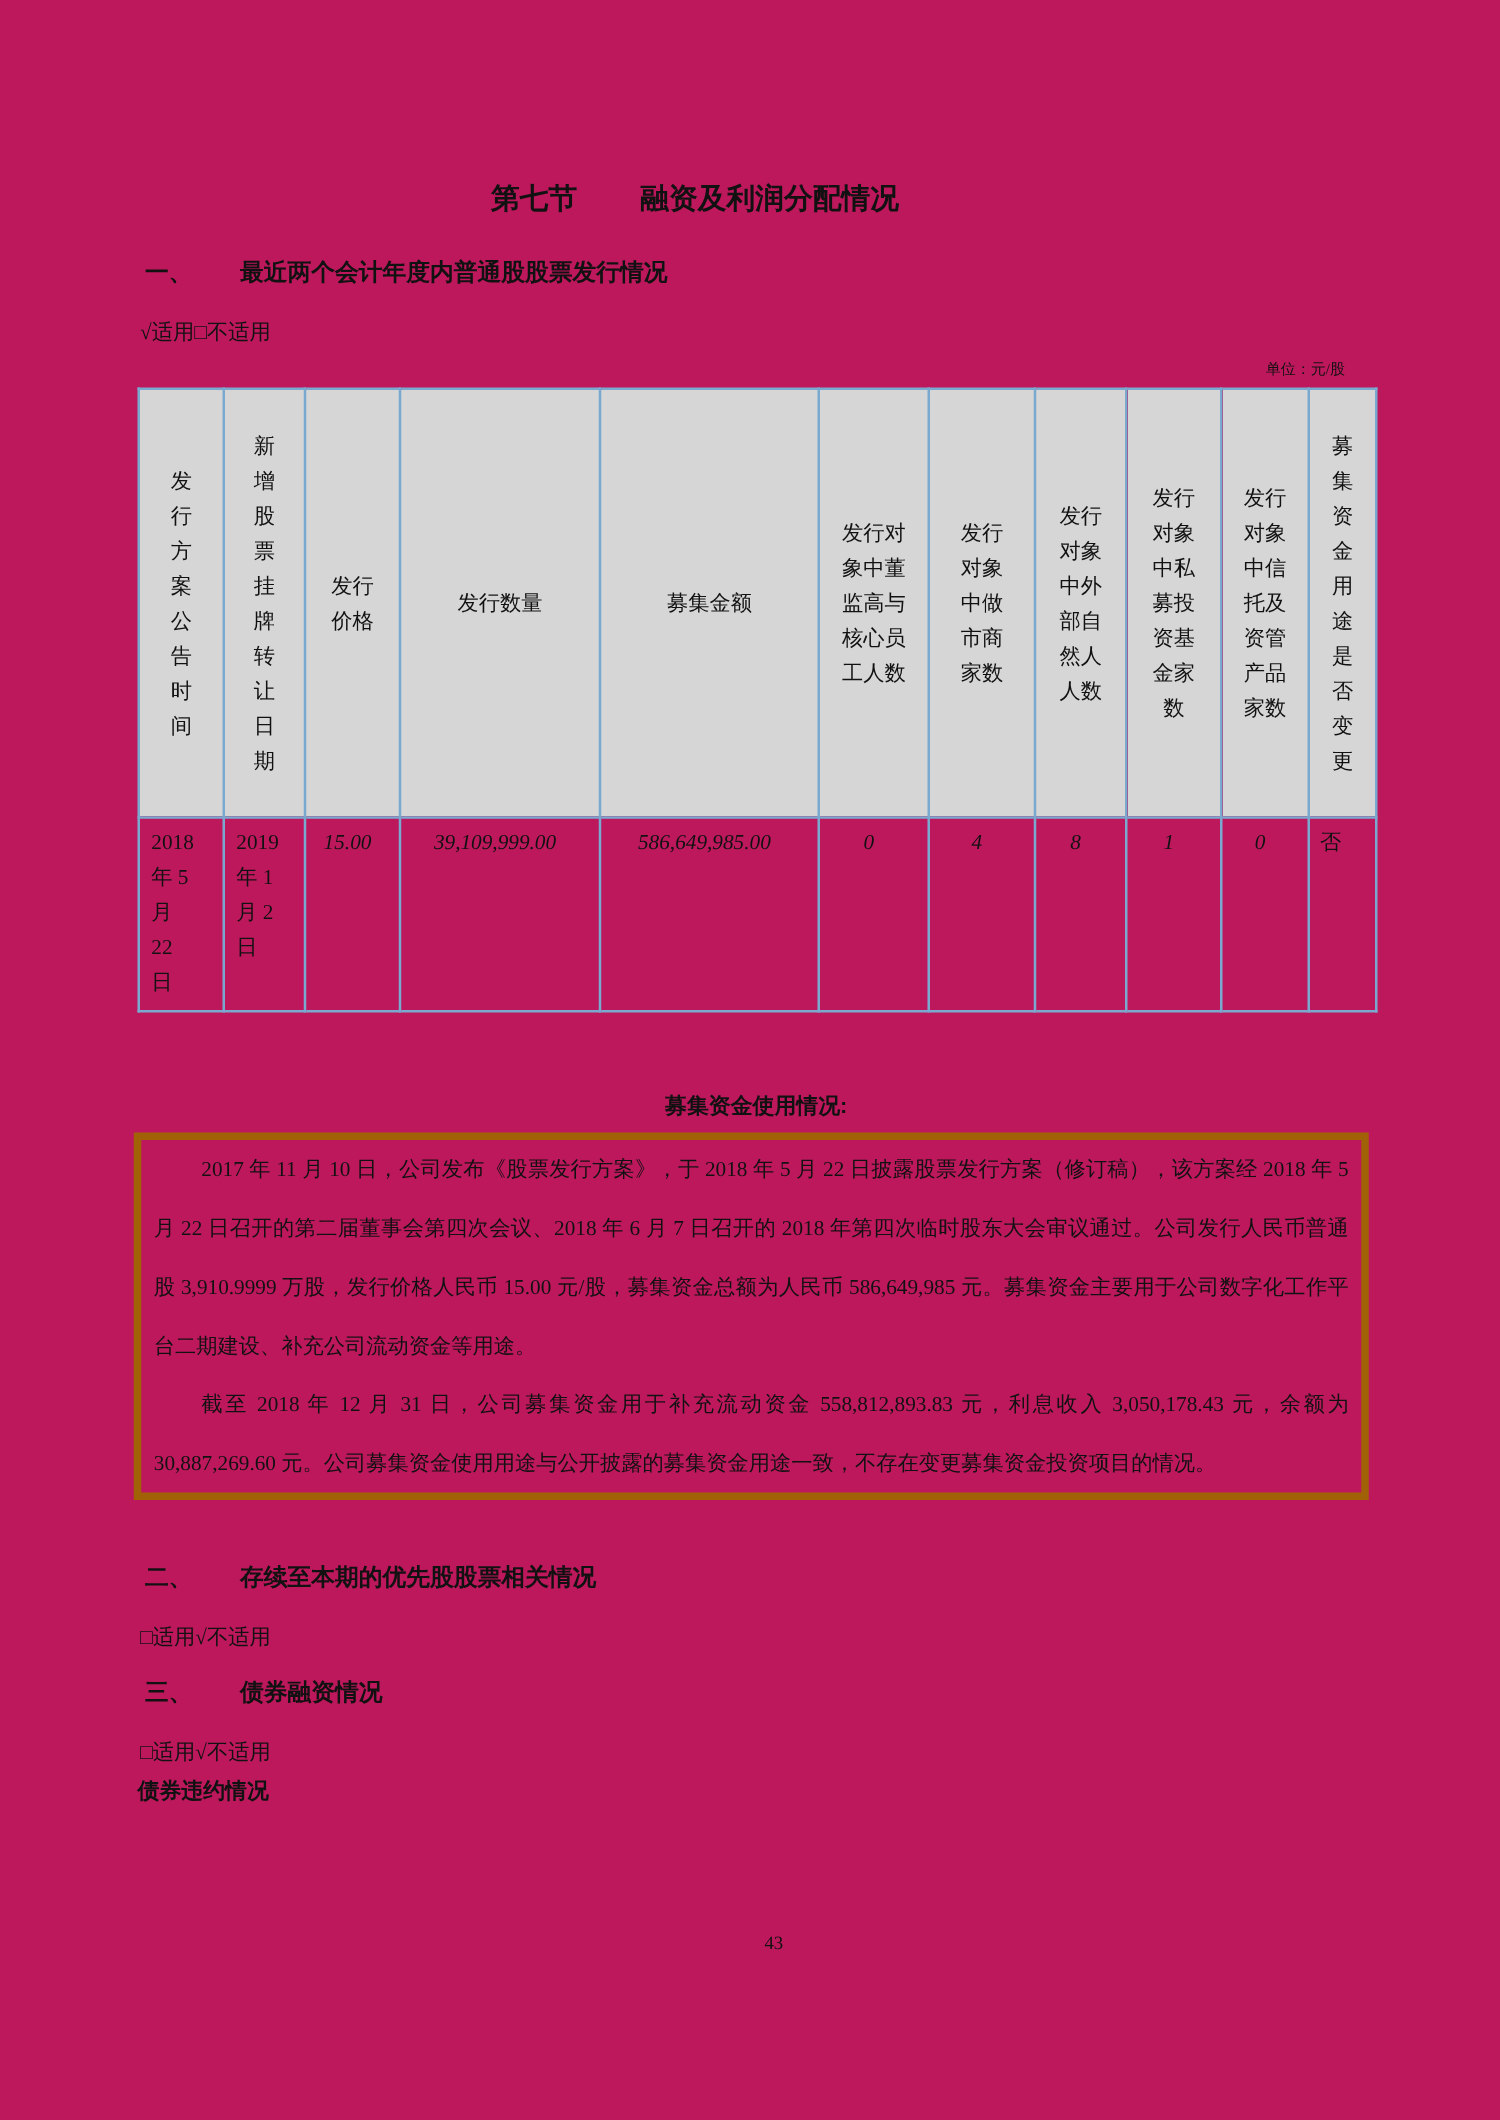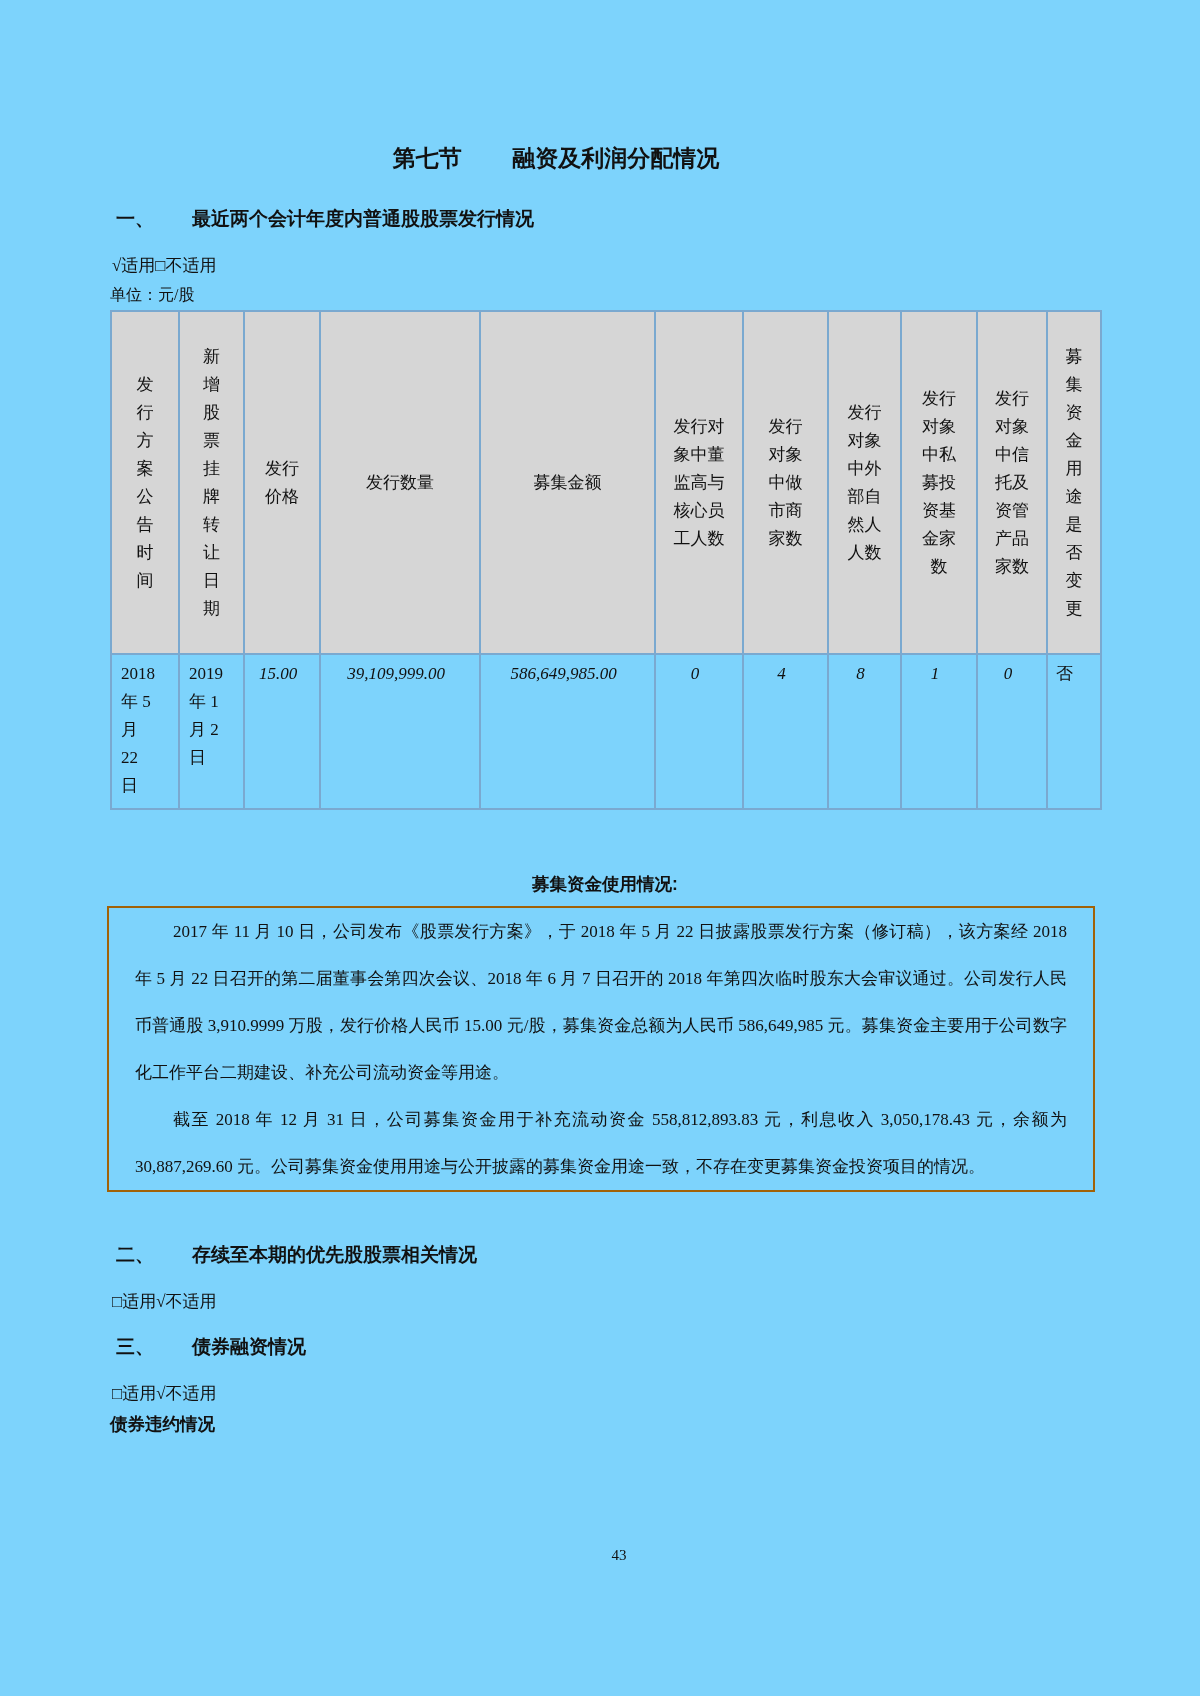--- a/index.html
+++ b/index.html
@@ -1,21 +1,21 @@
 <!DOCTYPE html>
 <html><head>
 <meta charset="utf-8">
 <style>
   * { margin: 0; padding: 0; box-sizing: border-box; }
   html, body { background: #ffffff; }
   .page {
     position: relative;
     width: 1200px;
     height: 1696px;
-    background: #7dd3fc;
+    background: #be185d;
     color: #111111;
     font-family: "Liberation Serif", "DejaVu Serif", serif;
     font-size: 17px;
     overflow: hidden;
   }
   .doc-title {
     width: 1112px;
     margin-top: 142px;
     text-align: center;
     font-family: "Liberation Sans", "DejaVu Sans", sans-serif;
@@ -36,22 +36,23 @@
   }
   .sec-heading .num { width: 76px; flex: 0 0 auto; }
   .applicability {
     margin-top: 22px;
     margin-left: 2px;
     font-size: 17px;
     line-height: 24px;
   }
   .unit-label {
     margin-top: 6px;
+    text-align: right;
     padding-right: 24px;
-    font-size: 16px;
+    font-size: 12px;
     line-height: 22px;
   }
   table.issuance {
     margin-top: 4px;
     width: 990px;
     border-collapse: collapse;
     table-layout: fixed;
   }
   table.issuance td {
     border: 2px solid #7aa9d0;
@@ -75,22 +76,22 @@
     font-family: "Liberation Sans", "DejaVu Sans", sans-serif;
     font-weight: bold;
     font-size: 17.5px;
     line-height: 24px;
     text-align: center;
   }
   .fund-box {
     margin-top: 10px;
     margin-left: -3px;
     width: 988px;
-    border: 2px solid #a16207;
-    padding: 0 26px;
+    border: 6px solid #a16207;
+    padding: 0 10px;
   }
   .fund-box p {
     font-size: 17px;
     line-height: 47px;
     text-align: justify;
     text-indent: 38px;
   }
   .sub-heading {
     margin-top: 6px;
     font-family: "Liberation Sans", "DejaVu Sans", sans-serif;

